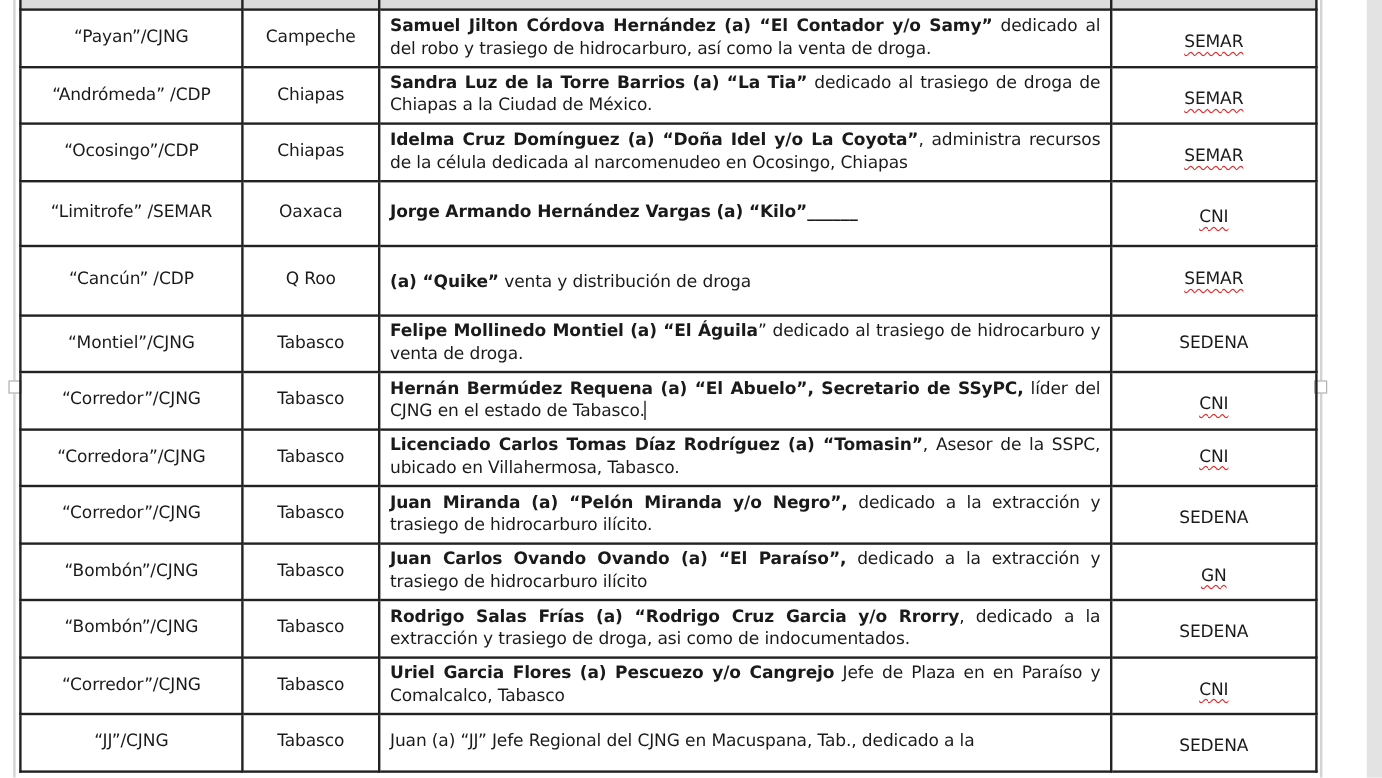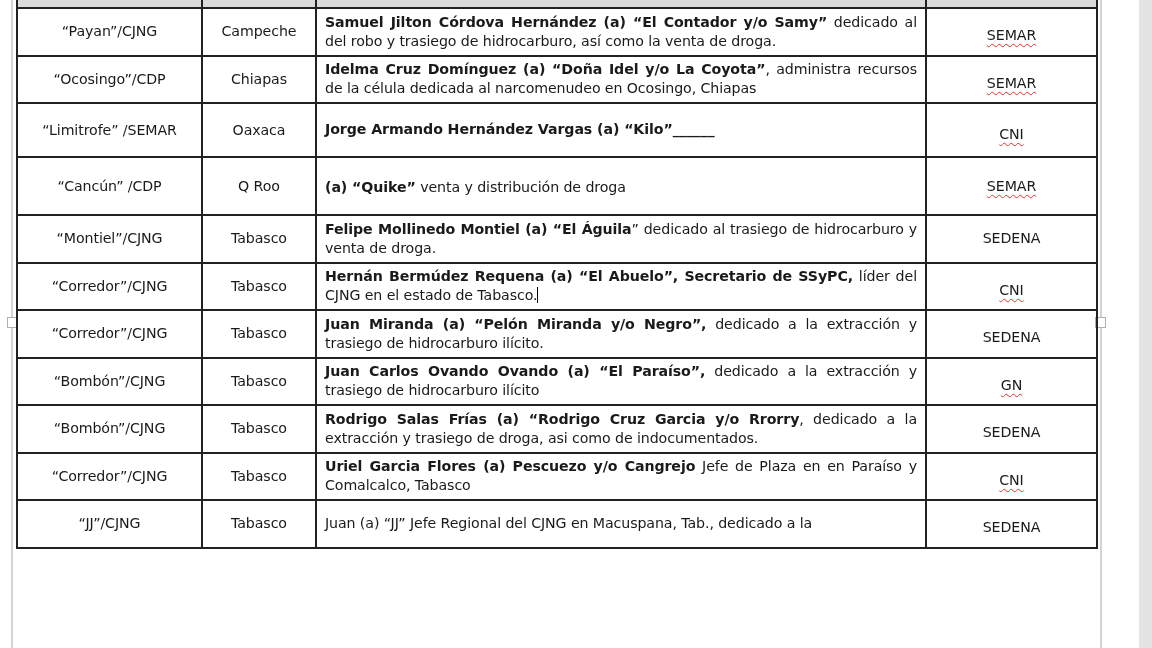--- a/index.html
+++ b/index.html
@@ -63,20 +63,26 @@
     <td></td>
   </tr>
 
   <tr class="r">
     <td class="c1">“Payan”/CJNG</td>
     <td class="c2">Campeche</td>
     <td class="c3"><b>Samuel Jilton Córdova Hernández (a) “El Contador y/o Samy”</b><span> dedicado al del robo y trasiego de hidrocarburo, así como la venta de droga.</span></td>
     <td class="c4"><span class="sp">SEMAR</span></td>
   </tr>
   <tr class="r">
+    <td class="c1">“Andrómeda” /CDP</td>
+    <td class="c2">Chiapas</td>
+    <td class="c3"><b>Sandra Luz de la Torre Barrios (a) “La Tia”</b><span> dedicado al trasiego de droga de Chiapas a la Ciudad de México.</span></td>
+    <td class="c4"><span class="sp">SEMAR</span></td>
+  </tr>
+  <tr class="r">
     <td class="c1">“Ocosingo”/CDP</td>
     <td class="c2">Chiapas</td>
     <td class="c3"><b>Idelma Cruz Domínguez (a) “Doña Idel y/o La Coyota”</b><span>, administra recursos de la célula dedicada al narcomenudeo en Ocosingo, Chiapas</span></td>
     <td class="c4"><span class="sp">SEMAR</span></td>
   </tr>
   <tr class="r" style="height:36px">
     <td class="c1" style="height:36px">“Limitrofe” /SEMAR</td>
     <td class="c2" style="height:36px">Oaxaca</td>
     <td class="c3" style="height:36px; vertical-align:top; padding-top:16px"><b>Jorge Armando Hernández Vargas (a) “Kilo”______</b><span></span></td>
     <td class="c4" style="height:36px"><span class="sp">CNI</span></td>
@@ -91,20 +97,26 @@
     <td class="c1">“Montiel”/CJNG</td>
     <td class="c2">Tabasco</td>
     <td class="c3"><b>Felipe Mollinedo Montiel (a) “El Águila</b><span>” dedicado al trasiego de hidrocarburo y venta de droga.</span></td>
     <td class="c4"><span class="nopad">SEDENA</span></td>
   </tr>
   <tr class="r">
     <td class="c1">“Corredor”/CJNG</td>
     <td class="c2">Tabasco</td>
     <td class="c3"><b>Hernán Bermúdez Requena (a) “El Abuelo”, Secretario de SSyPC,</b><span> líder del CJNG en el estado de Tabasco.</span><span class="cursor"></span></td>
     <td class="c4"><span class="sp">CNI</span></td>
+  </tr>
+  <tr class="r">
+    <td class="c1">“Corredora”/CJNG</td>
+    <td class="c2">Tabasco</td>
+    <td class="c3"><b>Licenciado Carlos Tomas Díaz Rodríguez (a) “Tomasin”</b><span>, Asesor de la SSPC, ubicado en Villahermosa, Tabasco.</span></td>
+    <td class="c4 top"><span class="sp nopad">CNI</span></td>
   </tr>
   <tr class="r">
     <td class="c1">“Corredor”/CJNG</td>
     <td class="c2">Tabasco</td>
     <td class="c3"><b>Juan Miranda  (a) “Pelón Miranda y/o Negro”,</b><span> dedicado a la extracción y trasiego de hidrocarburo ilícito.</span></td>
     <td class="c4"><span>SEDENA</span></td>
   </tr>
   <tr class="r">
     <td class="c1">“Bombón”/CJNG</td>
     <td class="c2">Tabasco</td>

